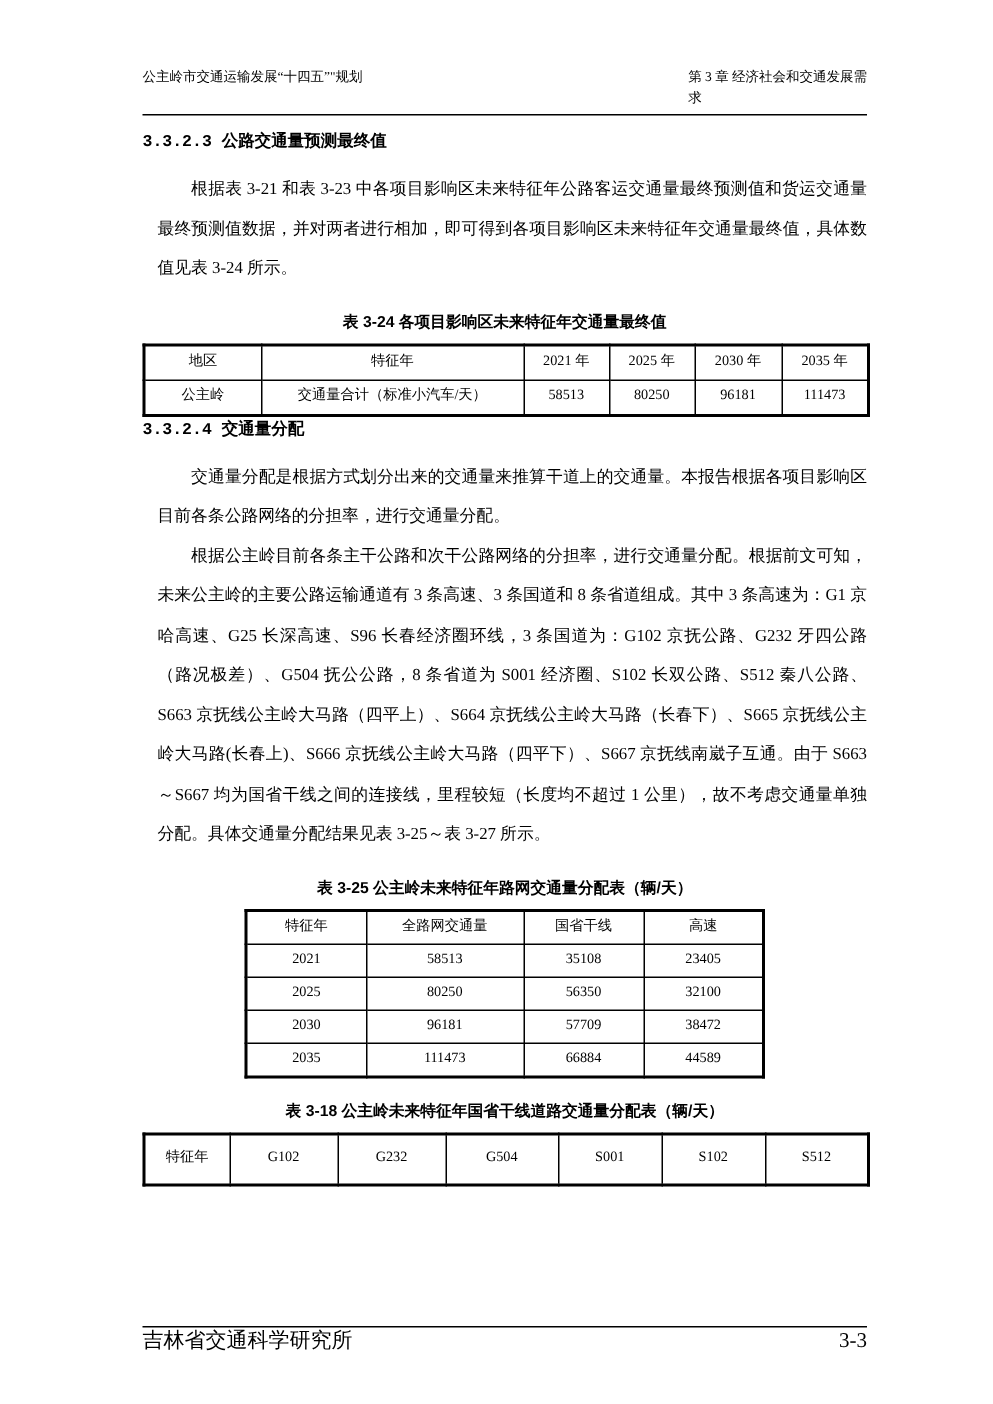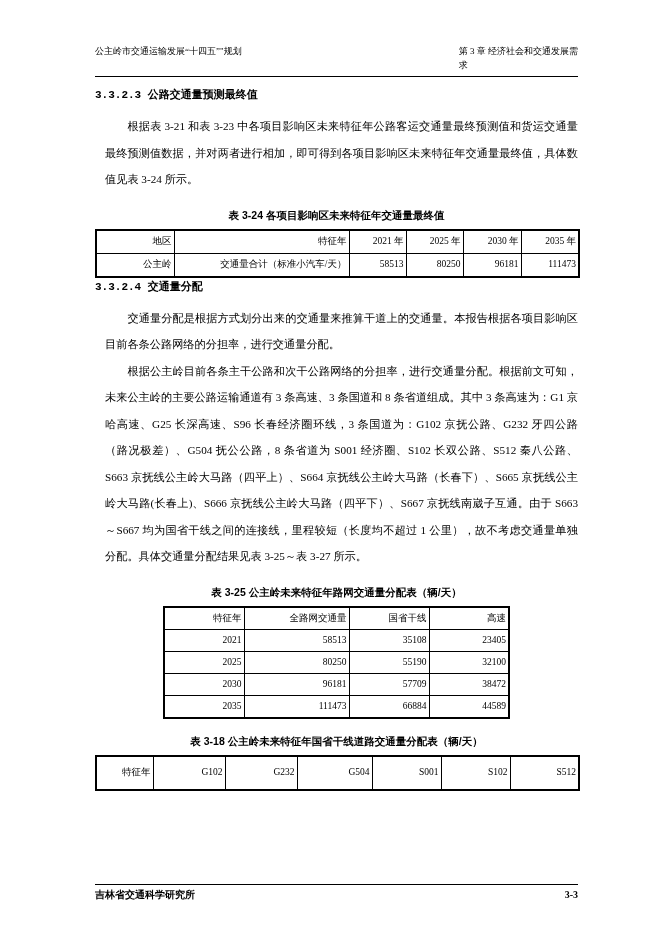--- a/index.html
+++ b/index.html
@@ -91,21 +91,21 @@
   
   table.doc-table {
     border-collapse: collapse;
     font-size: 9.5px;
     line-height: 13px;
     table-layout: fixed;
   }
   table.doc-table td,
   table.doc-table th {
     border: 1px solid #000;
-    text-align: right;
+    text-align: center;
     vertical-align: middle;
     font-weight: normal;
     padding: 3px 2px;
     font-family: "Liberation Serif", "DejaVu Serif", serif;
   }
   table.doc-table.outer {
     border: 2px solid #000;
   }
 
   
@@ -138,25 +138,24 @@
     top: 884px;
     width: 483px;
     height: 0;
     border-top: 1px solid #000;
   }
   .footer {
     position: absolute;
     left: 95px;
     top: 888px;
     width: 483px;
-    font-size: 10px;
+    font-size: 14px;
     line-height: 14px;
     display: flex;
     justify-content: space-between;
-    font-weight: bold;
   }
 </style>
 </head>
 <body>
 
 <div class="page">
 
   <div class="header">
     <div class="header-row">
       <span class="header-left">公主岭市交通运输发展“十四五”"规划</span>
@@ -230,21 +229,21 @@
           </tr>
           <tr>
             <td>2021</td>
             <td>58513</td>
             <td>35108</td>
             <td>23405</td>
           </tr>
           <tr>
             <td>2025</td>
             <td>80250</td>
-            <td>55190</td>
+            <td>56350</td>
             <td>32100</td>
           </tr>
           <tr>
             <td>2030</td>
             <td>96181</td>
             <td>57709</td>
             <td>38472</td>
           </tr>
           <tr>
             <td>2035</td>

